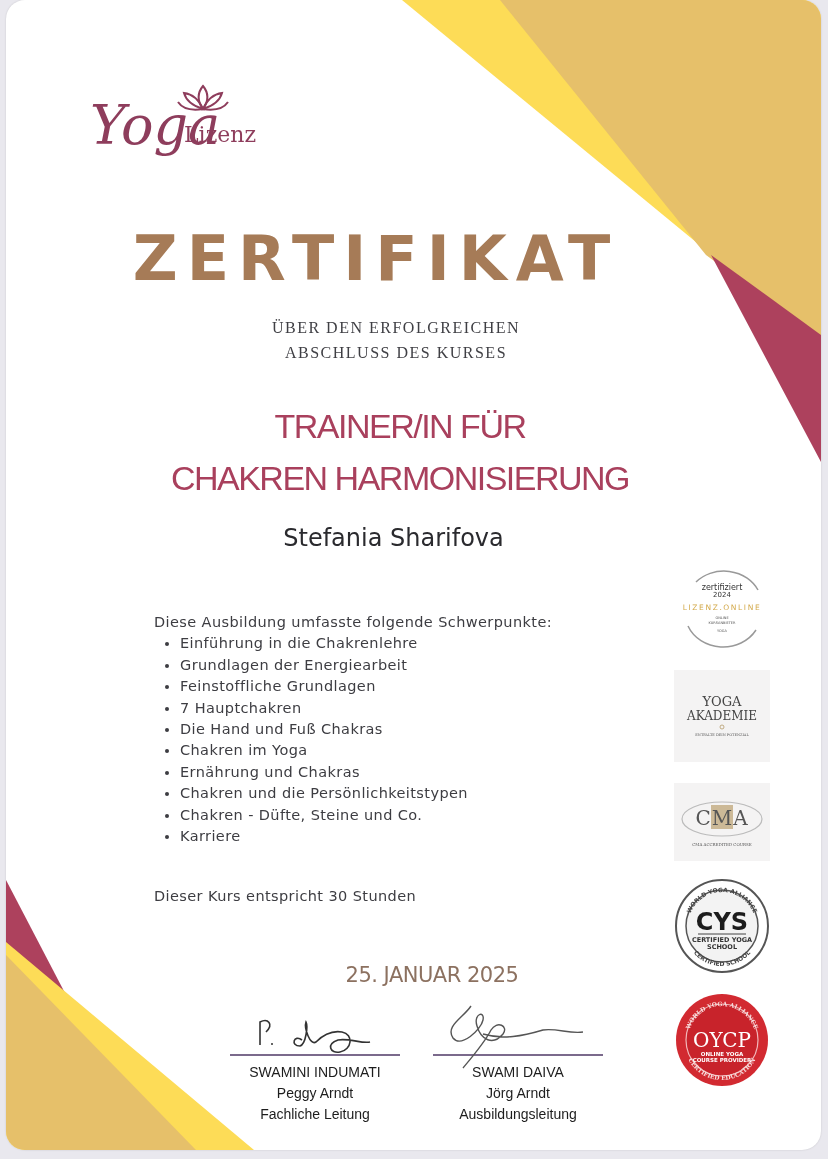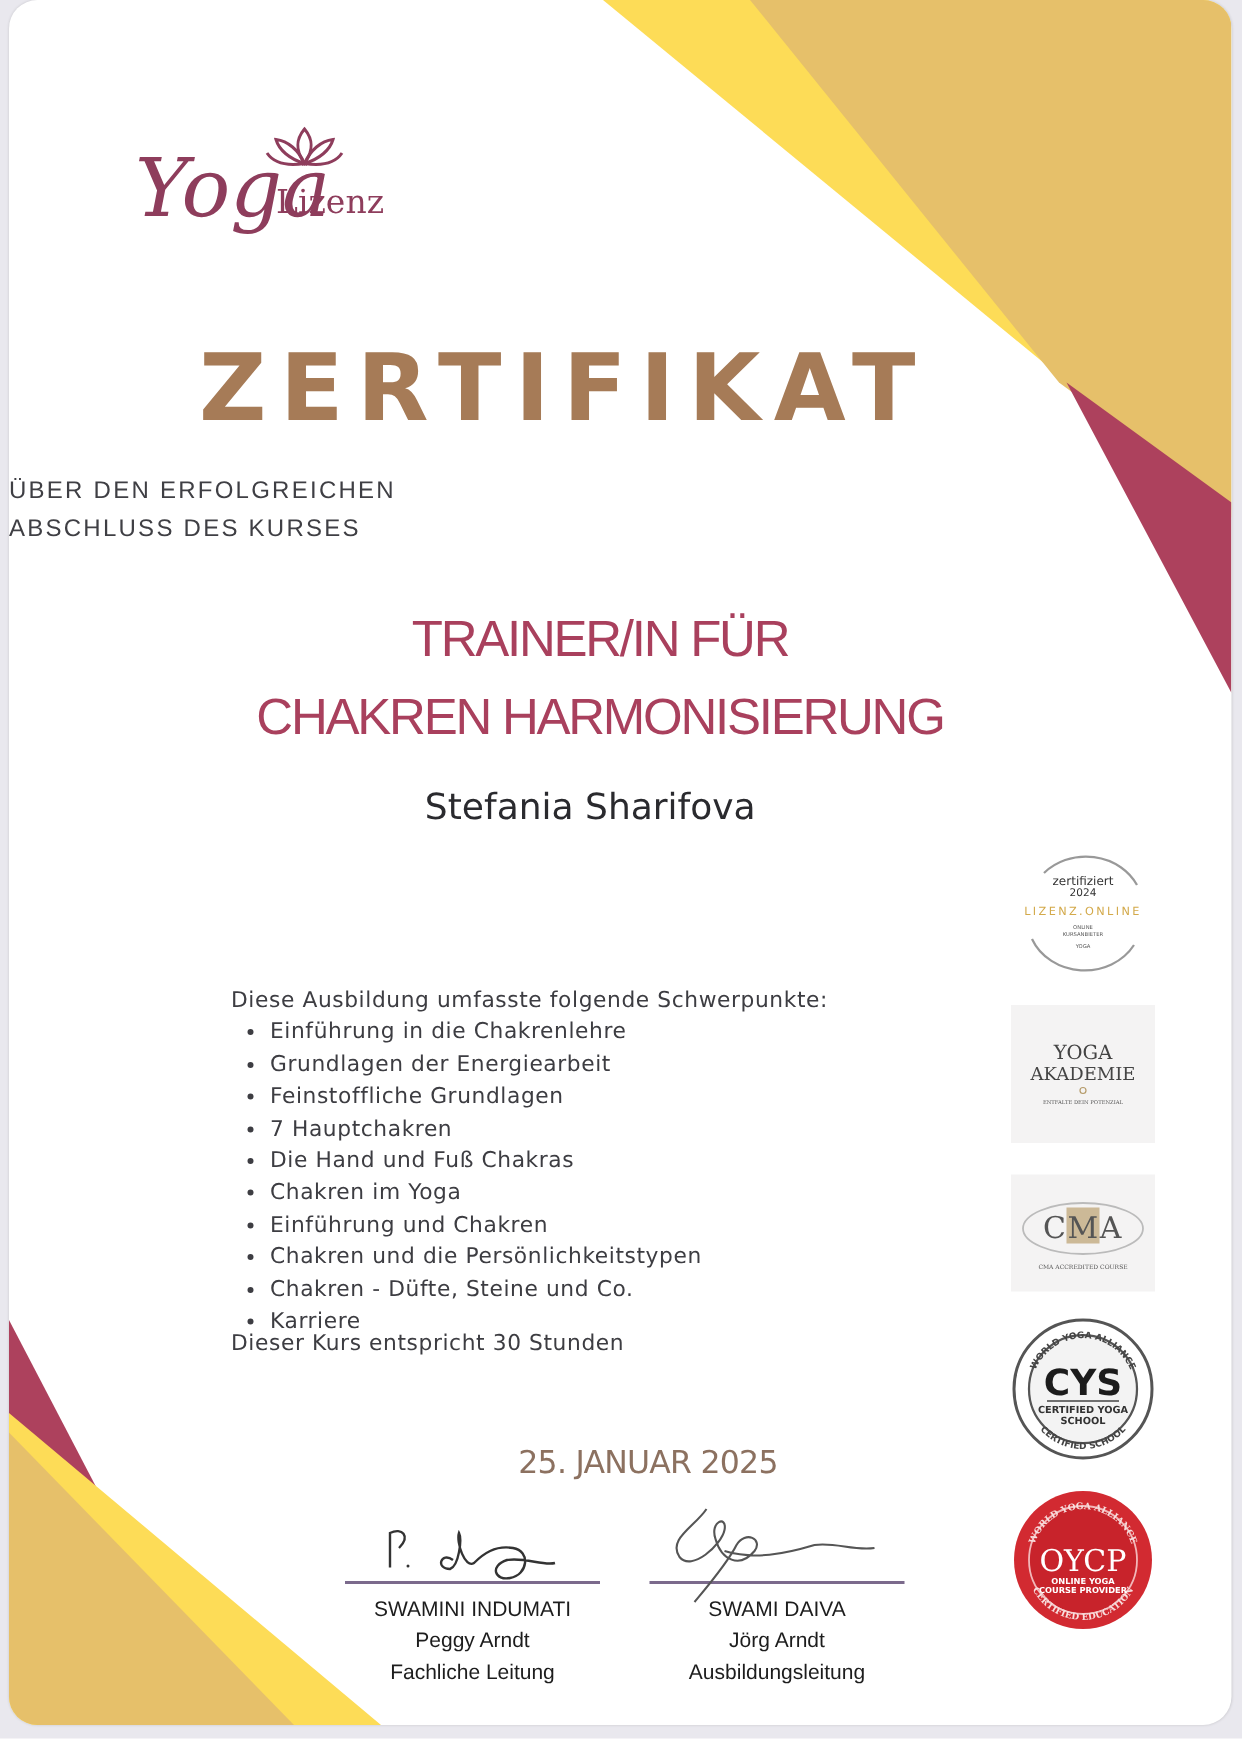--- a/index.html
+++ b/index.html
@@ -20,35 +20,35 @@
 
   .logo { left: 80px; top: 84px; width: 200px; height: 90px; }
   .logo svg { display: block; }
 
   .title {
     left: 0; width: 740px; top: 222px; text-align: center;
     font-family: "DejaVu Sans", sans-serif; font-weight: bold;
     font-size: 62px; letter-spacing: 9px; color: #a67b57;
   }
   .subtitle {
-    left: 0; width: 780px; top: 315px; text-align: left;
-    font-family: Liberation Sans, sans-serif; font-size: 16px;
+    left: 0; width: 780px; top: 315px; text-align: center;
+    font-family: Liberation Serif, serif; font-size: 16px;
     letter-spacing: 1.5px; color: #3f3f44; line-height: 25px;
   }
   .course {
     left: 0; width: 788px; top: 400px; text-align: center;
     font-family: "Liberation Sans", sans-serif; font-size: 34px;
     color: #a9405d; line-height: 52px; letter-spacing: -1.5px;
   }
   .recipient {
     left: 0; width: 775px; top: 524px; text-align: center;
     font-family: "DejaVu Sans", sans-serif; font-size: 24px; color: #2a2a2e;
   }
   .topics {
-    left: 148px; top: 657px; width: 480px;
+    left: 148px; top: 612px; width: 480px;
     font-family: "DejaVu Sans", sans-serif; font-size: 14.5px; color: #3d3d42;
     line-height: 21.4px; letter-spacing: 0.4px;
   }
   .topics ul { margin: 0; padding: 0 0 0 26px; }
   .topics li { list-style: disc; }
   .hours {
     left: 148px; top: 888px;
     font-family: "DejaVu Sans", sans-serif; font-size: 14.5px; color: #3d3d42; letter-spacing: 0.4px;
   }
   .date {
@@ -110,21 +110,21 @@
 
   <div class="abs topics">
     <div>Diese Ausbildung umfasste folgende Schwerpunkte:</div>
     <ul>
       <li>Einführung in die Chakrenlehre</li>
       <li>Grundlagen der Energiearbeit</li>
       <li>Feinstoffliche Grundlagen</li>
       <li>7 Hauptchakren</li>
       <li>Die Hand und Fuß Chakras</li>
       <li>Chakren im Yoga</li>
-      <li>Einführung und Chakren</li>
+      <li>Ernährung und Chakras</li>
       <li>Chakren und die Persönlichkeitstypen</li>
       <li>Chakren - Düfte, Steine und Co.</li>
       <li>Karriere</li>
     </ul>
   </div>
 
   <div class="abs hours">Dieser Kurs entspricht 30 Stunden</div>
 
   <div class="abs date">25. JANUAR 2025</div>
 

